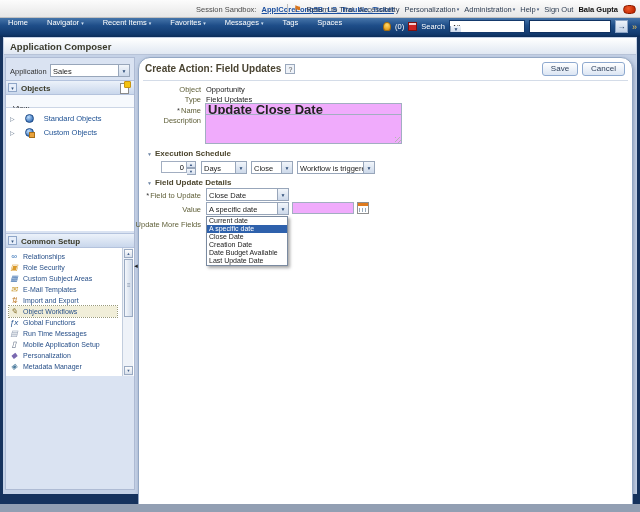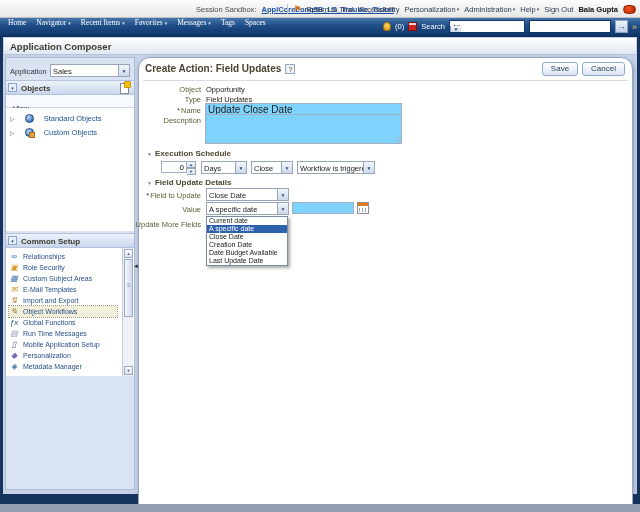--- a/index.html
+++ b/index.html
@@ -22,21 +22,21 @@
   .hdr-link { color:#2e3d52; cursor:pointer; display:flex; align-items:center; gap:1px; }
   .caret { font-size:5px; color:#44587a; }
   .flag-ico { font-size:9px; color:#d8741c; line-height:9px; }
   .user { font-weight:bold; color:#101010; }
   .chat-icon { width:13px; height:9px; background:radial-gradient(circle at 40% 35%, #ee5a2a, #c42800 75%);
                border-radius:5px; border:1px solid #8c1d00; }
 
   
   .navbar { position:absolute; left:0; top:18px; width:640px; height:19px;
             background:linear-gradient(#4675aa 0%, #1e4d88 40%, #123a6e 85%, #0c2c58 100%); }
-  .nav-items { position:absolute; left:8px; top:0; display:flex; gap:10px; font-size:7.5px; color:#fff;font-family:Liberation Serif, serif; }
+  .nav-items { position:absolute; left:8px; top:0; display:flex; gap:19px; font-size:7.5px; color:#fff; }
   .nav-item { display:flex; align-items:center; gap:2px; cursor:pointer; }
   .nav-item .caret { color:#cfe0f2; }
   .nav-right { position:absolute; right:3px; top:2px; display:flex; align-items:center; gap:4px;
                font-size:7.5px; color:#fff; }
   .bell-icon { width:8px; height:9px; background:radial-gradient(circle at 50% 30%, #ffd96a, #e8a21f 75%);
                border-radius:50% 50% 40% 40%; border:1px solid #a56e10; }
   .worklist-icon { width:9px; height:9px; border:1px solid #7e1010;
                background:linear-gradient(#f3cfcf 0 2px, #cc2424 2px); }
   .combo { height:13px; background:#fff; border:1px solid #15396b; display:flex; align-items:stretch;
            font-size:7.5px; color:#1c1c1c; cursor:pointer; }
@@ -110,22 +110,22 @@
   .btns { position:absolute; right:7px; top:4px; display:flex; gap:4px; }
   .btn { height:14px; padding:0 8px; background:linear-gradient(#ffffff,#dbe5f3); border:1px solid #8ea9cf;
           border-radius:3px; font-size:8px; color:#2f415c; line-height:12px; cursor:pointer;
           font-family:"Liberation Sans",sans-serif; }
   .m-sep { position:absolute; left:4px; right:4px; top:22px; height:1px; background:#d4dce8; }
 
   .rlab { position:absolute; right:431px; white-space:nowrap; font-size:7.5px; color:#5f5f38;
           text-align:right; }
   .req { color:#3c3c3c; margin-right:1px; }
   .fval { position:absolute; left:67px; font-size:7.5px; color:#222; white-space:nowrap; }
-  .tinput { position:absolute; height:12px; border:1px solid #a2aec1; background:#7dd3fc; font-size:10px;
-          padding:0 2px; font-family:"Liberation Sans",sans-serif; color:#222; }
+  .tinput { position:absolute; height:12px; border:1px solid #a2aec1; background:#f0abfc; font-size:13px;
+          padding:0 2px; font-family:"Liberation Sans",sans-serif; color:#222;font-weight:bold; }
   textarea.tinput { resize:none; }
   .grip { position:absolute; width:6px; height:6px;
           background:repeating-linear-gradient(135deg,#b5b5b5 0 1px,transparent 1px 3px); }
   .sect { position:absolute; left:8px; display:flex; align-items:center; gap:3px; font-size:8px;
           font-weight:bold; color:#4c462e; }
   .sect .disc { font-size:5px; color:#6f86a6; font-weight:normal; }
   .fcombo { position:absolute; border-color:#98a6ba; }
   .fcombo .cbtn { border-left:1px solid #98a6ba; }
   .spin-wrap { position:absolute; left:22px; top:103px; display:flex; }
   .spin-input { width:26px; height:12px; border:1px solid #a2aec1; font-size:7.5px; text-align:right;

